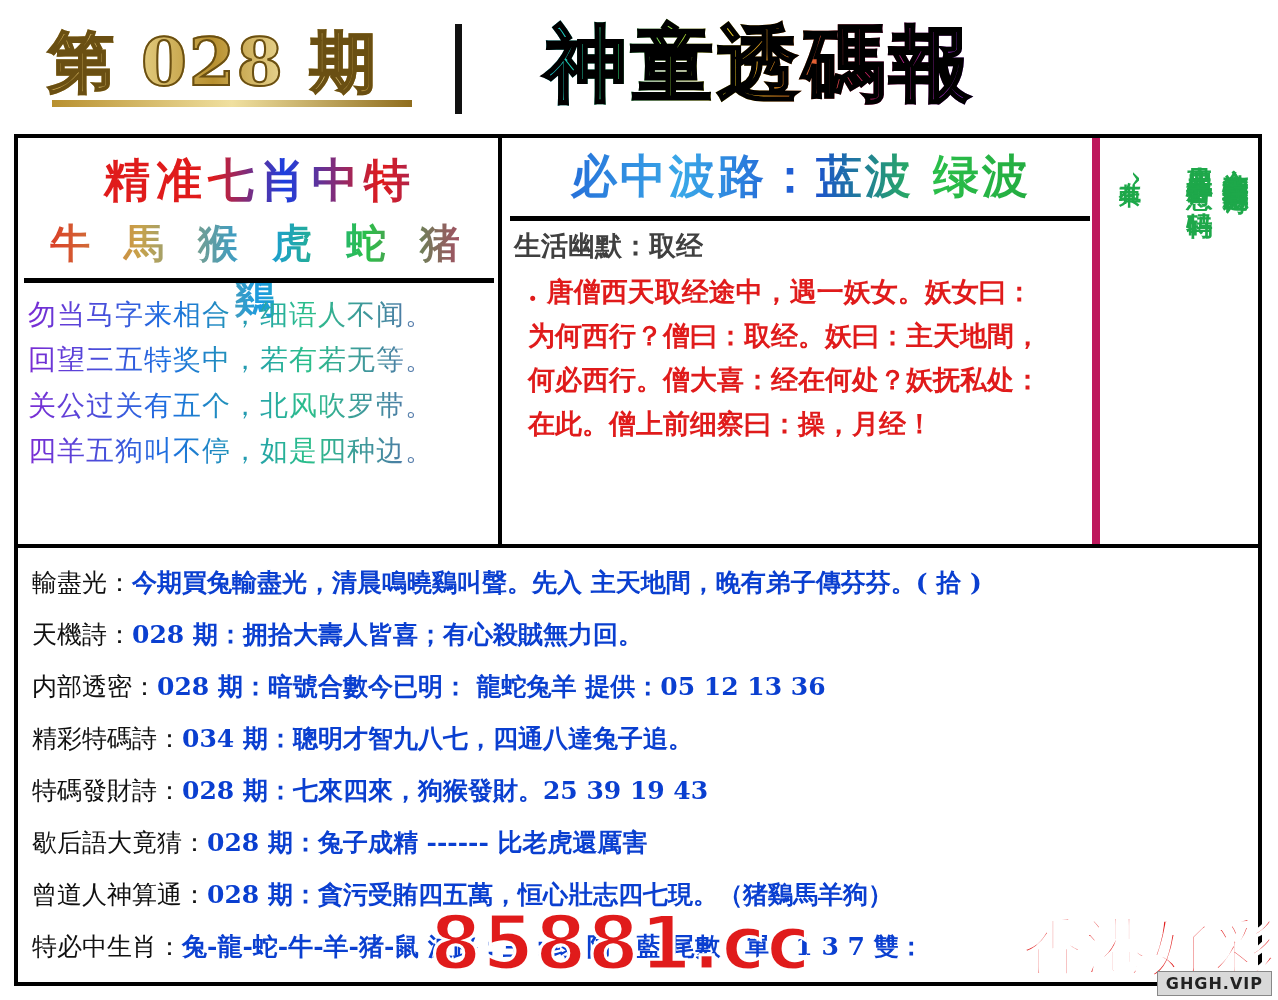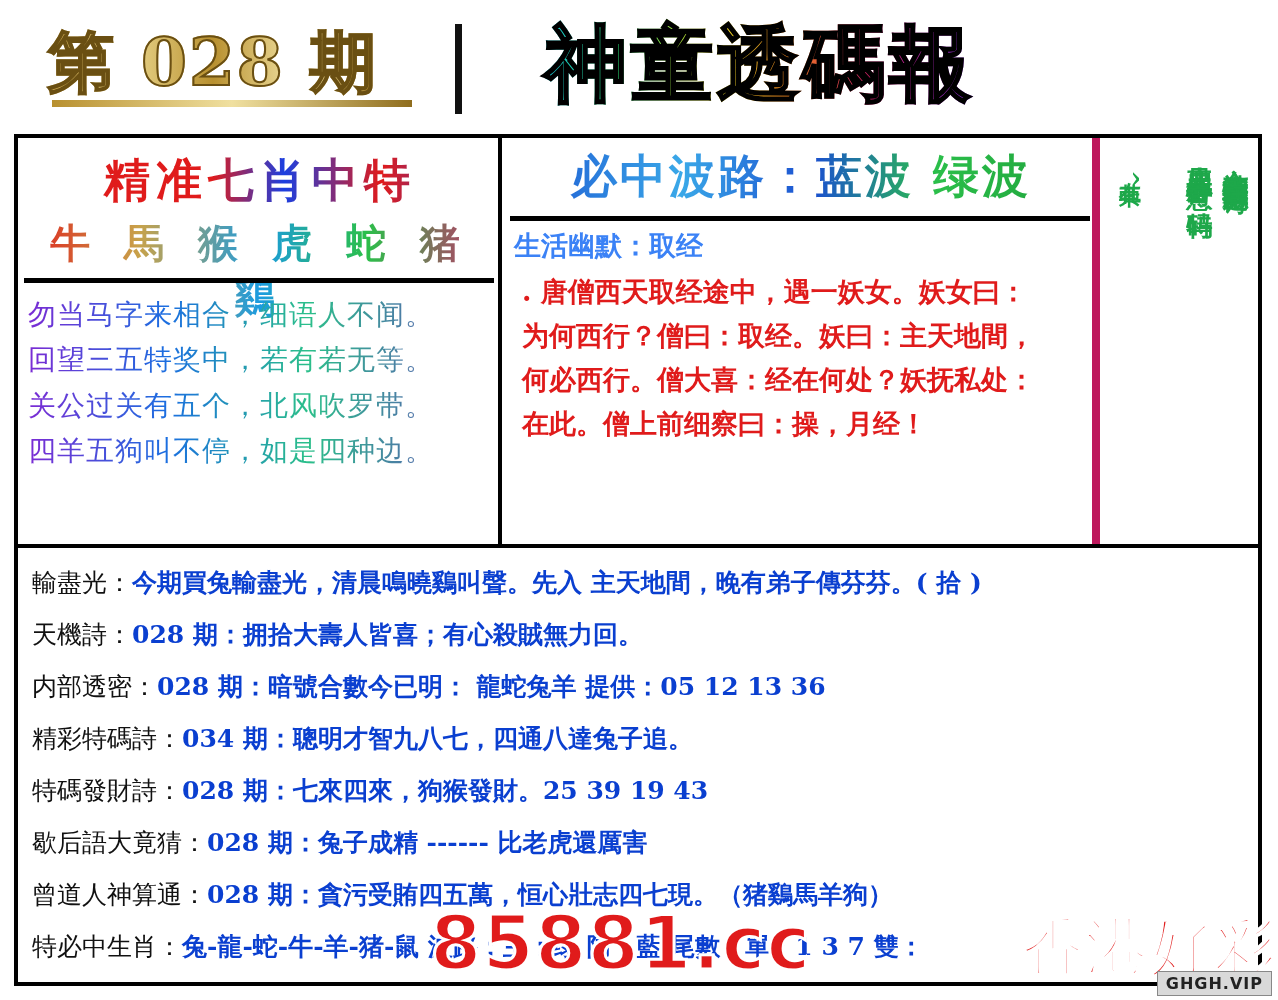--- a/index.html
+++ b/index.html
@@ -102,25 +102,25 @@
     font-family:"DejaVu Serif","Liberation Serif",serif;
     letter-spacing:3px;white-space:nowrap;
     background:linear-gradient(90deg,#1a4fd0 0%,#3aa8e8 30%,#1a4fd0 52%,#2bbf4a 72%,#1e9e3a 100%);
     -webkit-background-clip:text;background-clip:text;color:transparent;
   }
   .rule-b{
     position:absolute;left:8px;top:78px;width:580px;height:5px;background:#000;
   }
   .humor-label{
     position:absolute;left:12px;top:90px;
-    font-size:27px;color:#3b82f6;font-weight:bold;
+    font-size:27px;color:#404040;font-weight:bold;
     font-family:"DejaVu Serif","Liberation Serif",serif;
   }
   .humor-body{
-    position:absolute;left:20px;top:132px;width:586px;
+    position:absolute;left:26px;top:132px;width:586px;
   }
   .humor-body .line{
     font-size:27px;line-height:1.63;color:#e01b1b;font-weight:bold;
     font-family:"DejaVu Serif","Liberation Serif",serif;
     white-space:nowrap;
   }
 
   
   .vcol{
     position:absolute;top:10px;

